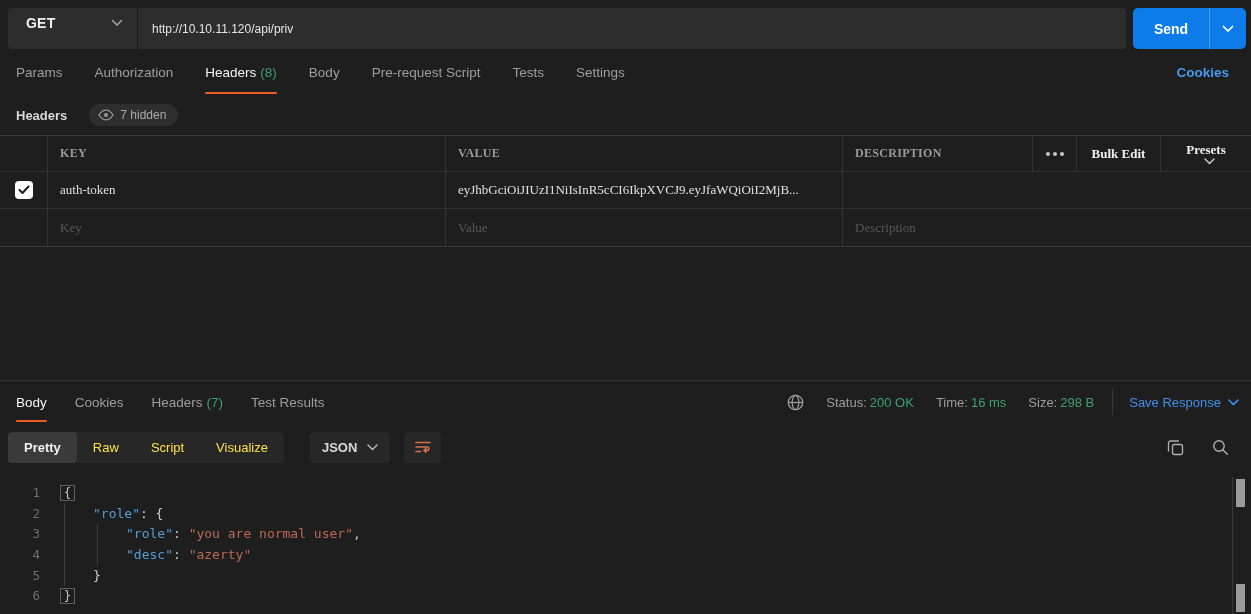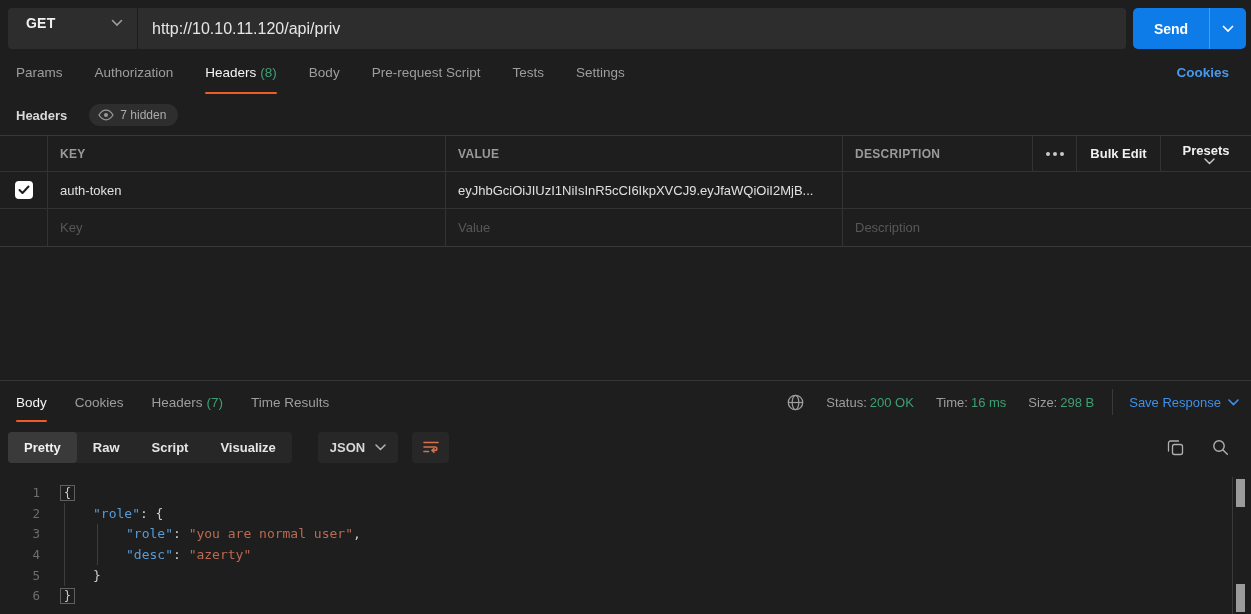--- a/index.html
+++ b/index.html
@@ -18,21 +18,21 @@
   .url-container {
     flex:1; height:41px; background:#2d2d2d; border-radius:4px;
     display:flex; align-items:center; margin-right:7px; overflow:hidden;
   }
   .method {
     width:130px; height:100%; display:flex; align-items:center;
     padding:0 14px 12px 18px; cursor:pointer; justify-content:space-between;
     border-right:1px solid #1b1b1b;
   }
   .method-label { font-weight:bold; font-size:14px; color:#f0f0f0; letter-spacing:.2px; }
-  .url-text { padding:0 14px; font-size:16px; color:#e6e6e6; white-space:nowrap; flex:1; }
+  .url-text { padding:0 14px; font-size:12px; color:#e6e6e6; white-space:nowrap; flex:1; }
   .send-split { display:flex; height:41px; }
   .send-btn {
     background:#0d7ce8; color:#fff; border:none; font-family:inherit;
     font-size:14px; font-weight:bold; width:76px; height:100%;
     border-radius:5px 0 0 5px; cursor:pointer;
   }
   .send-caret {
     background:#0d7ce8; border:none; border-left:1px solid rgba(255,255,255,.25);
     width:37px; height:100%; border-radius:0 5px 5px 0; cursor:pointer;
     display:flex; align-items:center; justify-content:center;
@@ -54,21 +54,21 @@
   .headers-subbar { display:flex; align-items:center; height:40px; padding:0 16px; }
   .headers-title { font-weight:bold; color:#d9d9d9; font-size:13px; }
   .hidden-pill {
     margin-left:22px; background:#2e2e2e; border-radius:11px; height:22px;
     display:flex; align-items:center; padding:0 12px 0 9px; cursor:pointer;
   }
   .hidden-pill span { color:#ababab; font-size:12px; margin-left:6px; }
 
   
   .kv-table { border-top:1px solid #383838; border-bottom:1px solid #383838; }
-  .kv-row { display:grid; grid-template-columns:48px 398px 397px 1fr; border-bottom:1px solid #333; }
+  .kv-row { display:grid; grid-template-columns:48px 398px 397px 1fr; border-bottom:1px solid #333;font-family:Liberation Serif, serif; }
   .kv-row:last-child { border-bottom:none; }
   .kv-row.header { grid-template-columns:48px 398px 397px 190px 44px 84px 1fr; height:36px; }
   .kv-row.body-row { height:37px; }
   .cell { display:flex; align-items:center; padding:0 12px; border-right:1px solid #333;
           overflow:hidden; white-space:nowrap; }
   .cell:last-child { border-right:none; }
   .cell.center { justify-content:center; }
   .col-head { font-size:12px; font-weight:bold; color:#9a9a9a; letter-spacing:.3px; }
   .action-label { font-size:13px; font-weight:bold; color:#f0f0f0; cursor:pointer; }
   .presets-cell { cursor:pointer;flex-direction:column; }
@@ -91,22 +91,22 @@
   .meta-item { margin-left:22px; font-size:13px; color:#9e9e9e; white-space:nowrap; }
   .meta-item .val { color:#3ca073; margin-left:3px; }
   .meta-divider { width:1px; height:26px; background:#3a3a3a; margin-left:18px; }
   .save-response { margin-left:16px; color:#4090e8; font-weight:normal; font-size:13px;
                    display:flex; align-items:center; cursor:pointer; }
   .save-response svg { margin-left:7px; }
 
   
   .resp-controls { display:flex; align-items:center; padding:4px 12px 0 8px; height:44px; }
   .segmented { display:flex; background:#272727; border-radius:4px; height:31px; }
-  .seg-item { color:#e5e5e5; font-size:13px; display:flex; align-items:center;
-              padding:0 16px; cursor:pointer; border-radius:4px;font-weight:bold; }
+  .seg-item { color:#fde047; font-size:13px; display:flex; align-items:center;
+              padding:0 16px; cursor:pointer; border-radius:4px; }
   .seg-item.active { background:#3a3a3a; color:#f2f2f2; font-weight:bold; }
   .dropdown { background:#272727; border-radius:4px; height:31px; margin-left:26px;
               display:flex; align-items:center; padding:0 12px; cursor:pointer; }
   .dropdown .dd-label { color:#d8d8d8; font-size:13px; font-weight:bold; margin-right:10px; }
   .icon-btn { background:#272727; border-radius:4px; height:31px; width:37px; margin-left:14px;
               display:flex; align-items:center; justify-content:center; cursor:pointer; }
   .resp-actions { margin-left:auto; display:flex; align-items:center; gap:28px; padding-right:10px; }
   .resp-actions .ghost-icon { cursor:pointer; }
 
   
@@ -260,21 +260,21 @@
           <span>Body</span>
         </div>
       <div class="tab">
           <span>Cookies</span>
         </div>
       <div class="tab">
         <span>Headers</span>
         <span class="count">(7)</span>
       </div>
       <div class="tab">
-          <span>Time Results</span>
+          <span>Test Results</span>
         </div>
     </div>
     <div class="resp-meta">
       <span>
         <svg width="17" height="17" viewBox="0 0 17 17">
             <circle cx="8.5" cy="8.5" r="7.2" fill="none" stroke="#9e9e9e" stroke-width="1.3"></circle>
             <ellipse cx="8.5" cy="8.5" rx="3.3" ry="7.2" fill="none" stroke="#9e9e9e" stroke-width="1.2"></ellipse>
             <line x1="1.3" y1="8.5" x2="15.7" y2="8.5" stroke="#9e9e9e" stroke-width="1.2"></line>
           </svg>
       </span>

